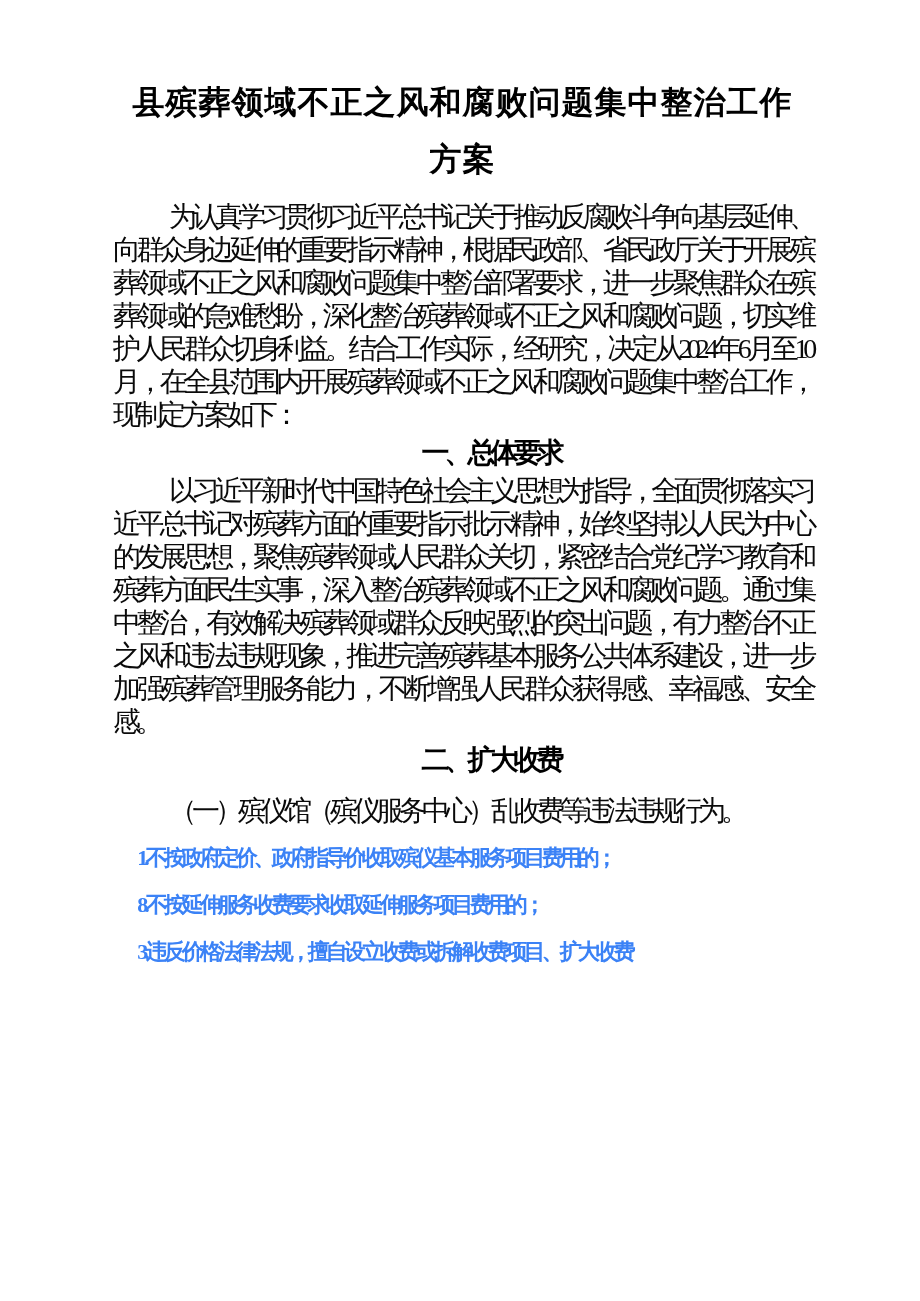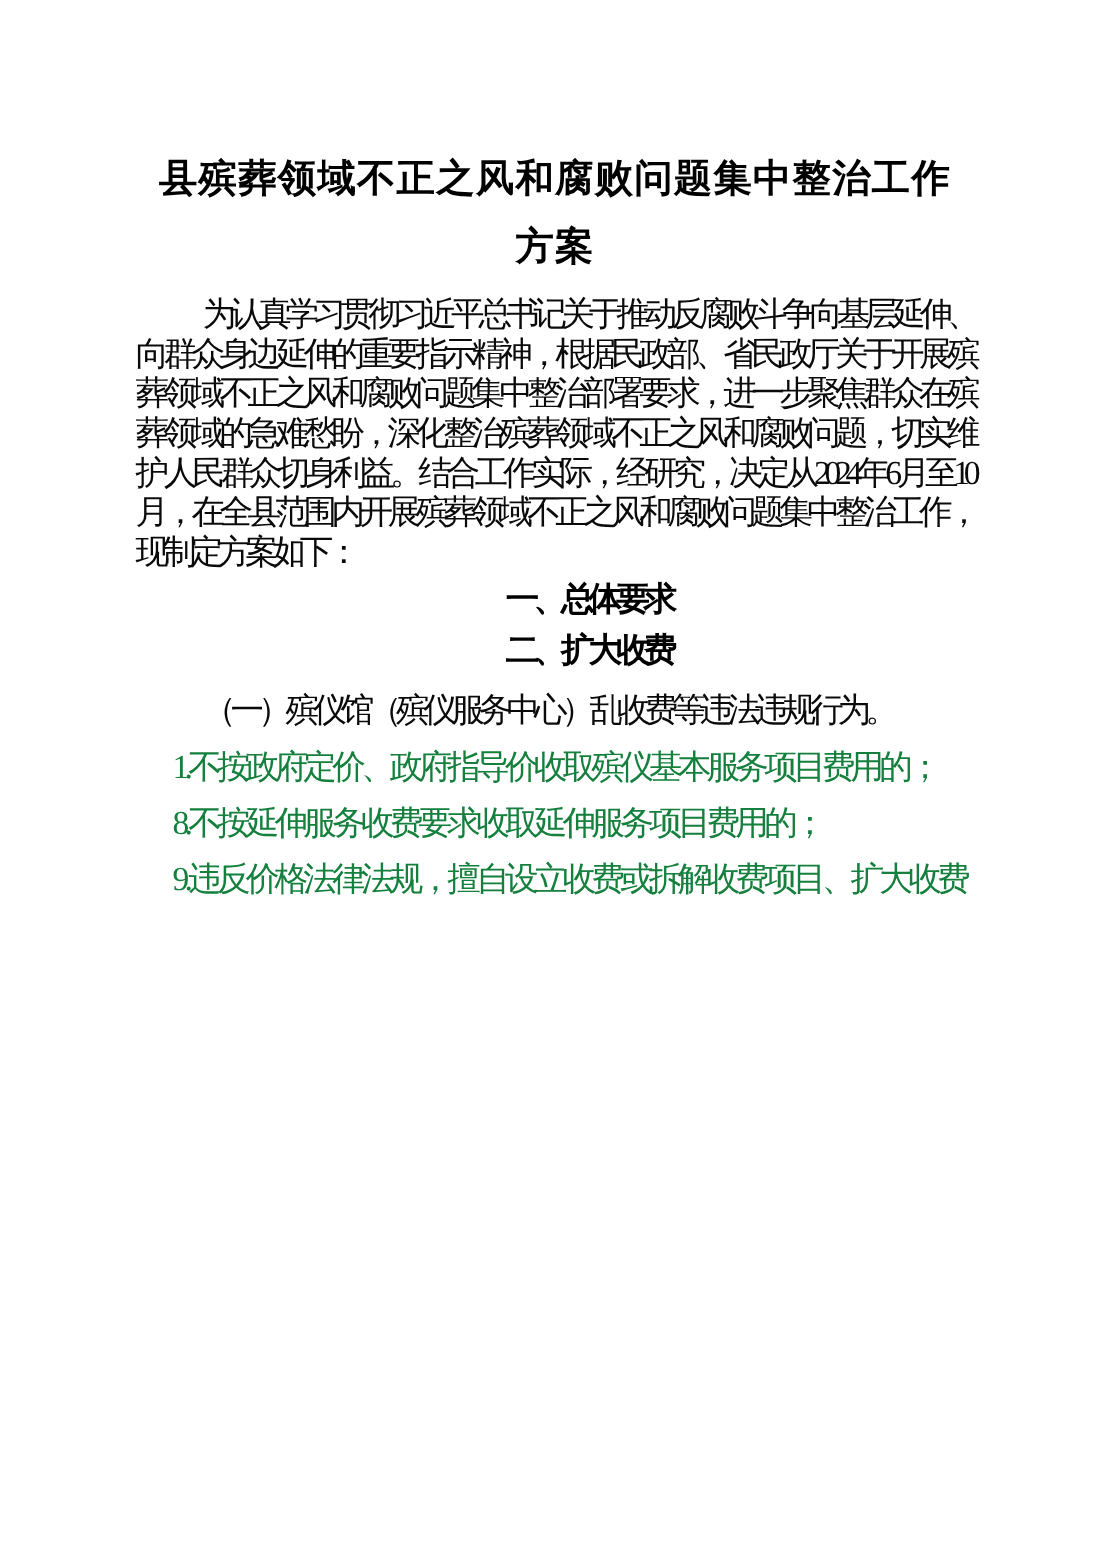--- a/index.html
+++ b/index.html
@@ -7,21 +7,21 @@
     padding: 0;
     background: #ffffff;
   }
   .page {
     position: relative;
     width: 920px;
     height: 1301px;
     box-sizing: border-box;
     background: #ffffff;
     color: #000000;
-    padding: 120px 108px 0 113px;
+    padding: 74px 108px 0 113px;
     overflow: hidden;
     font-family: "Liberation Serif", "DejaVu Serif", serif;
   }
   .doc-title {
     font-family: "Liberation Sans", "DejaVu Sans", sans-serif;
     font-weight: bold;
     font-size: 32px;
     line-height: 57px;
     letter-spacing: 1px;
     text-align: center;
@@ -54,44 +54,46 @@
     font-weight: normal;
     font-size: 28px;
     line-height: 43px;
     letter-spacing: -5px;
     text-indent: 2em;
     margin: 8px 0 0 0;
     white-space: normal;
     color: #0a0a0a;
   }
   .item {
-    font-size: 28px;
+    font-size: 22px;
     line-height: 43px;
     letter-spacing: -4px;
     text-align: justify;
     text-indent: 1.1em;
     margin: 4px 0 0 0;
-    color: #15803d;
+    color: #3b82f6;
+    font-weight: bold;
   }
 </style>
 </head>
 <body>
 
 <div class="page">
 
   <h1 class="doc-title">县殡葬领域不正之风和腐败问题集中整治工作方案</h1>
 
   <p class="para">为认真学习贯彻习近平总书记关于推动反腐败斗争向基层延伸、向群众身边延伸的重要指示精神，根据民政部、省民政厅关于开展殡葬领域不正之风和腐败问题集中整治部署要求，进一步聚焦群众在殡葬领域的急难愁盼，深化整治殡葬领域不正之风和腐败问题，切实维护人民群众切身利益。结合工作实际，经研究，决定从2024年6月至10月，在全县范围内开展殡葬领域不正之风和腐败问题集中整治工作，现制定方案如下：</p>
 
   <h2 class="heading">一、总体要求</h2>
 
+  <p class="para">以习近平新时代中国特色社会主义思想为指导，全面贯彻落实习近平总书记对殡葬方面的重要指示批示精神，始终坚持以人民为中心的发展思想，聚焦殡葬领域人民群众关切，紧密结合党纪学习教育和殡葬方面民生实事，深入整治殡葬领域不正之风和腐败问题。通过集中整治，有效解决殡葬领域群众反映强烈的突出问题，有力整治不正之风和违法违规现象，推进完善殡葬基本服务公共体系建设，进一步加强殡葬管理服务能力，不断增强人民群众获得感、幸福感、安全感。</p>
 
   <h2 class="heading">二、扩大收费</h2>
 
   <h3 class="subheading">（一）殡仪馆（殡仪服务中心）乱收费等违法违规行为。</h3>
 
   <p class="item">1.不按政府定价、政府指导价收取殡仪基本服务项目费用的；</p>
 
   <p class="item">8.不按延伸服务收费要求收取延伸服务项目费用的；</p>
 
-  <p class="item">9.违反价格法律法规，擅自设立收费或拆解收费项目、扩大收费</p>
+  <p class="item">3.违反价格法律法规，擅自设立收费或拆解收费项目、扩大收费</p>
 
 </div>
 
 </body></html>

